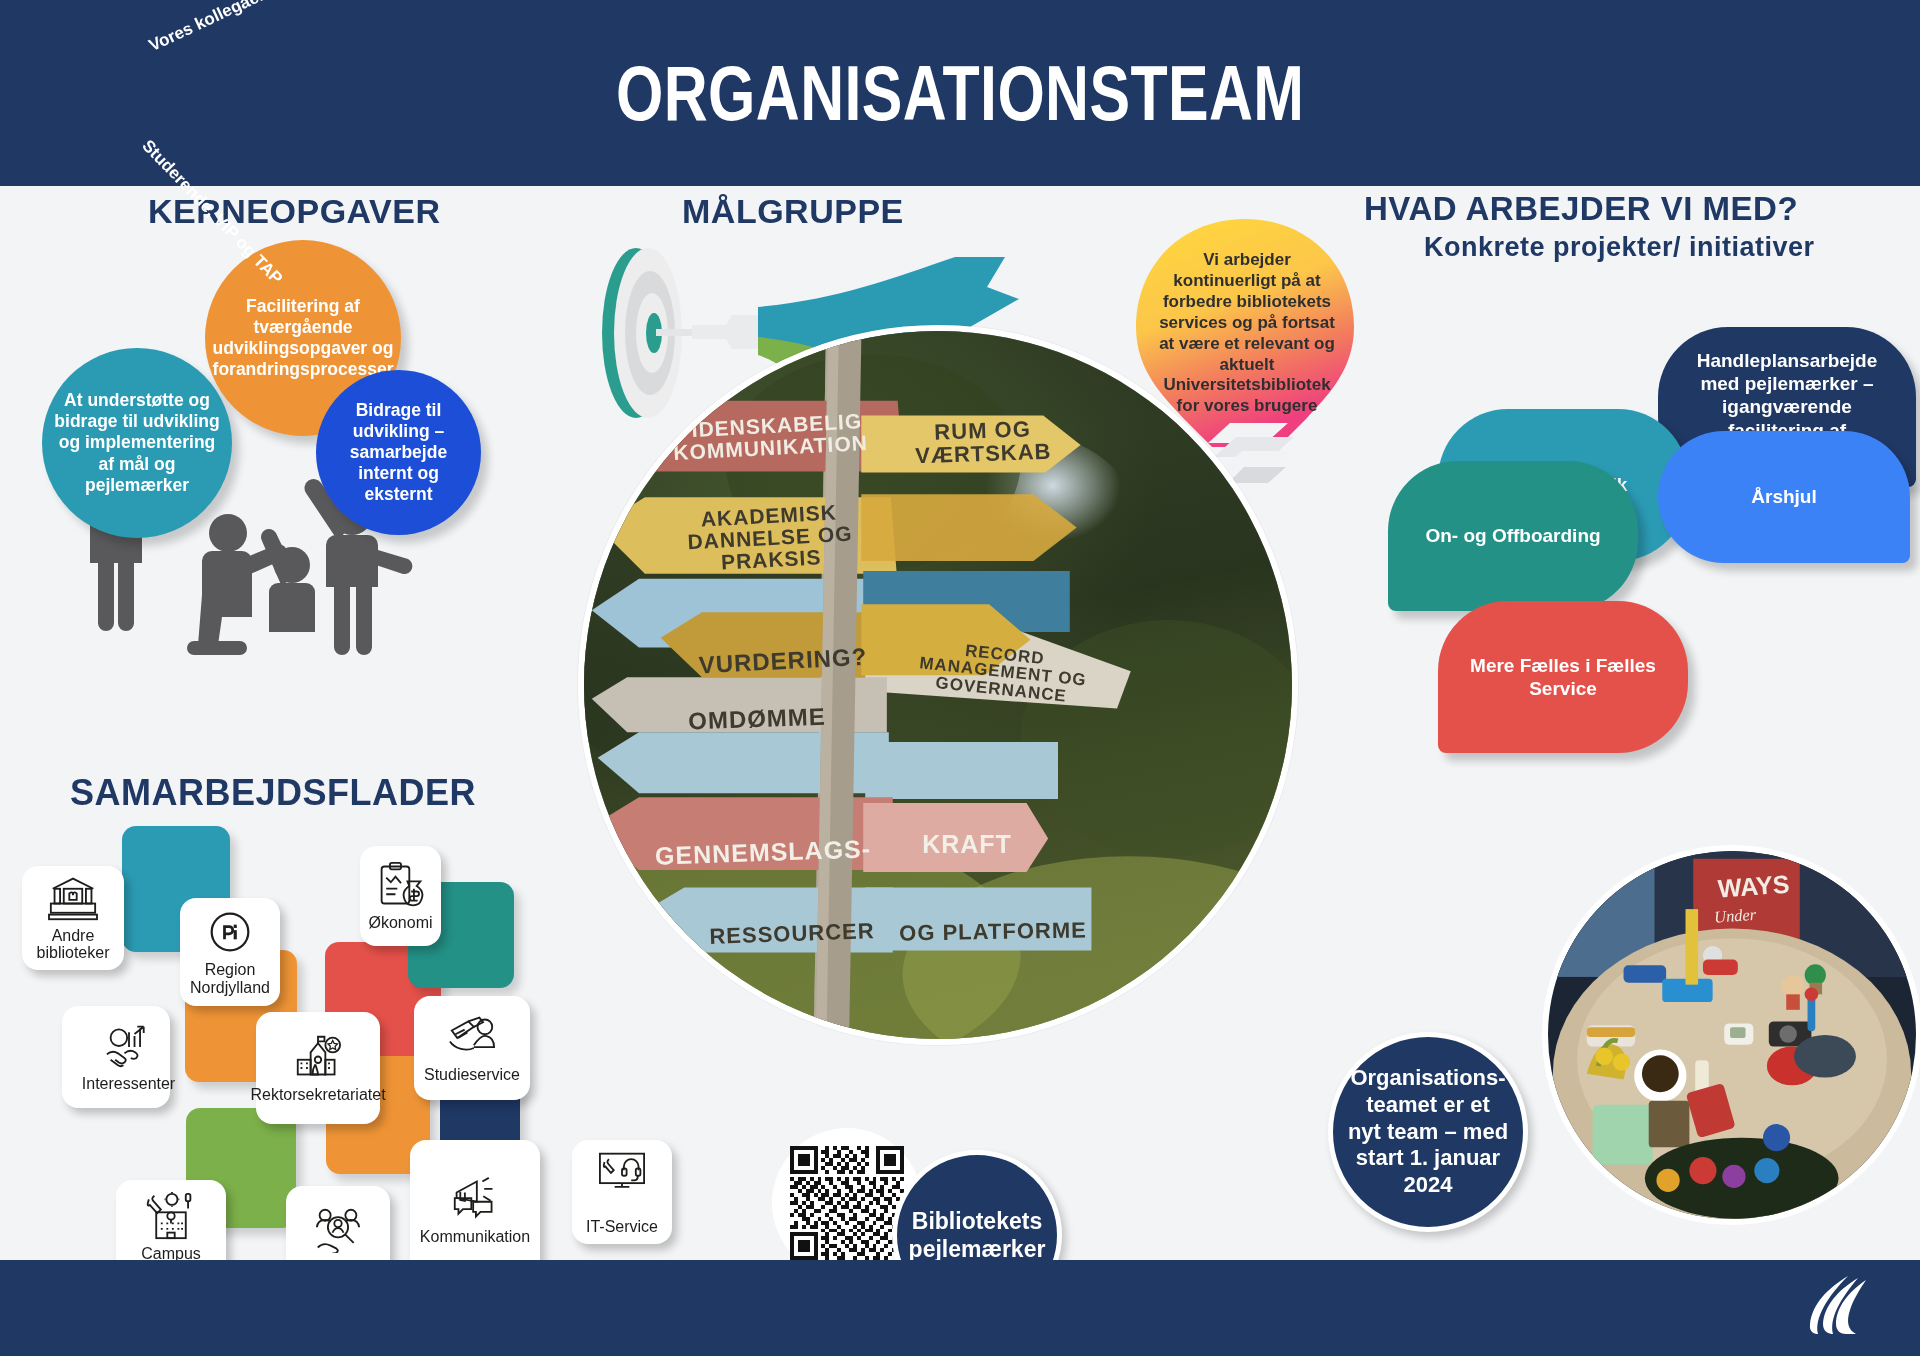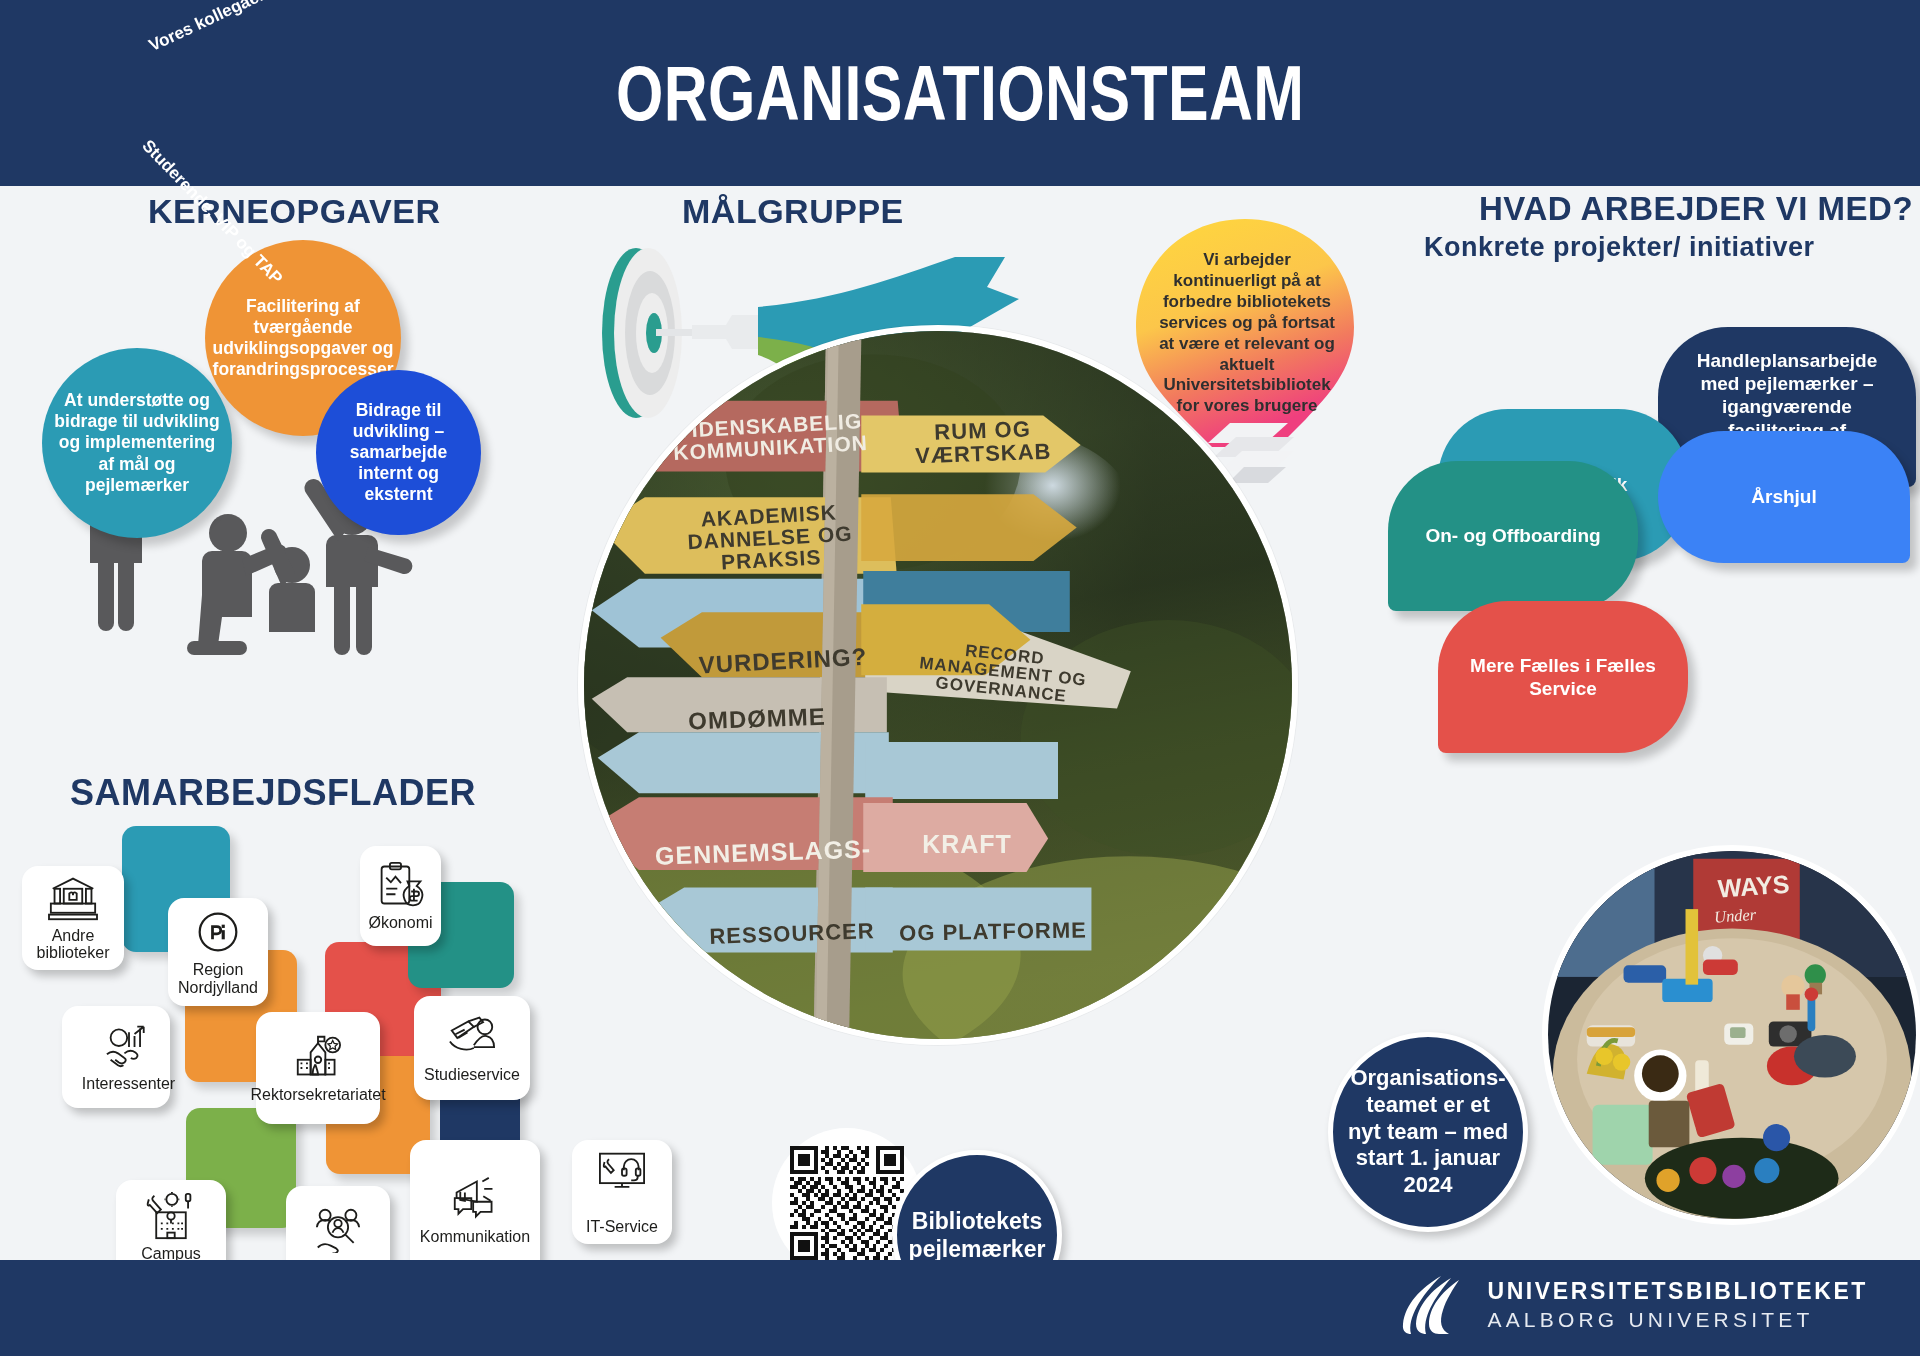--- a/index.html
+++ b/index.html
@@ -40,21 +40,21 @@
     color: #e6eaf1; font-size: 21px; letter-spacing: 4.2px; margin-top: 3px;
   }
 
   
   .sect-h {
     position: absolute; color: #1f3864; font-weight: bold;
     font-size: 35px; letter-spacing: 0.5px;
   }
   #h-kerneopgaver { left: 148px; top: 192px; font-size: 34px; }
   #h-maalgruppe   { left: 682px; top: 192px; font-size: 34px; }
-  #h-hvad         { left: 1479px; top: 190px; font-size: 33px; }
+  #h-hvad         { left: 1364px; top: 190px; font-size: 33px; }
   #h-hvad-sub     { left: 1424px; top: 232px; font-size: 27px; font-weight: bold; }
   #h-samarbejds   { left: 70px;  top: 772px; font-size: 36px; }
 
   
   .people { position: absolute; left: 42px; top: 405px; width: 430px; height: 260px; }
   .bubble-circle {
     position: absolute; border-radius: 50%; display: flex; align-items: center;
     justify-content: center; text-align: center; color: #fff; font-weight: bold;
     line-height: 1.21; box-shadow: 7px 8px 9px rgba(0,0,0,0.18);
   }
@@ -616,21 +616,21 @@
           <rect x="42" y="16" width="6" height="16"></rect>
         <rect x="18" y="16" width="20" height="16"></rect>
         <path d="M24 21 q4 -3 4 2 q0 -5 4 -2 v7 h-8 z"></path>
         <rect x="4" y="32" width="48" height="10"></rect>
         <rect x="2" y="44" width="52" height="5"></rect>
       </svg>
     </span>
     <span class="cap">Andre biblioteker</span>
   </div>
 
-  <div class="icon-card" style="left:168px; top:898px; width:100px; height:108px;">
+  <div class="icon-card" style="left:180px; top:898px; width:100px; height:108px;">
     <span class="glyph">
       <svg viewBox="0 0 48 48" width="44" height="44" fill="none" stroke="#1d1d1b" stroke-width="2.4">
         <circle cx="24" cy="24" r="20"></circle>
         <path d="M18 32 v-14 h5 a4 4 0 0 1 0 8 h-5" stroke-width="3"></path>
         <rect x="28" y="22" width="3.4" height="10" fill="#1d1d1b" stroke="none"></rect>
         <rect x="28" y="16" width="3.4" height="3.6" fill="#1d1d1b" stroke="none"></rect>
       </svg>
     </span>
     <span class="cap">Region Nordjylland</span>
   </div>
@@ -760,20 +760,16 @@
 
   <div class="footer">
     <div class="footer-logo-wrap">
       <svg class="footer-mark" viewBox="0 0 64 62">
         <g fill="#ffffff">
           <path d="M44 2 C24 14 8 30 6 50 c-1 8 4 10 8 10 -4 -16 10 -38 30 -58 z"></path>
           <path d="M54 4 C34 16 20 32 19 50 c0 8 6 10 10 10 -4 -16 8 -36 25 -56 z"></path>
           <path d="M62 6 C44 18 32 34 32 50 c0 7 5 10 10 10 l10 0 c-8 -4 -10 -12 -6 -24 3 -10 10 -21 16 -30 z"></path>
         </g>
       </svg>
-      <div class="footer-text">
-        <div class="footer-line1">UNIVERSITETSBIBLIOTEKET</div>
-        <div class="footer-line2">AALBORG UNIVERSITET</div>
-      </div>
     </div>
   </div>
 
 </div>
 
 </body></html>

